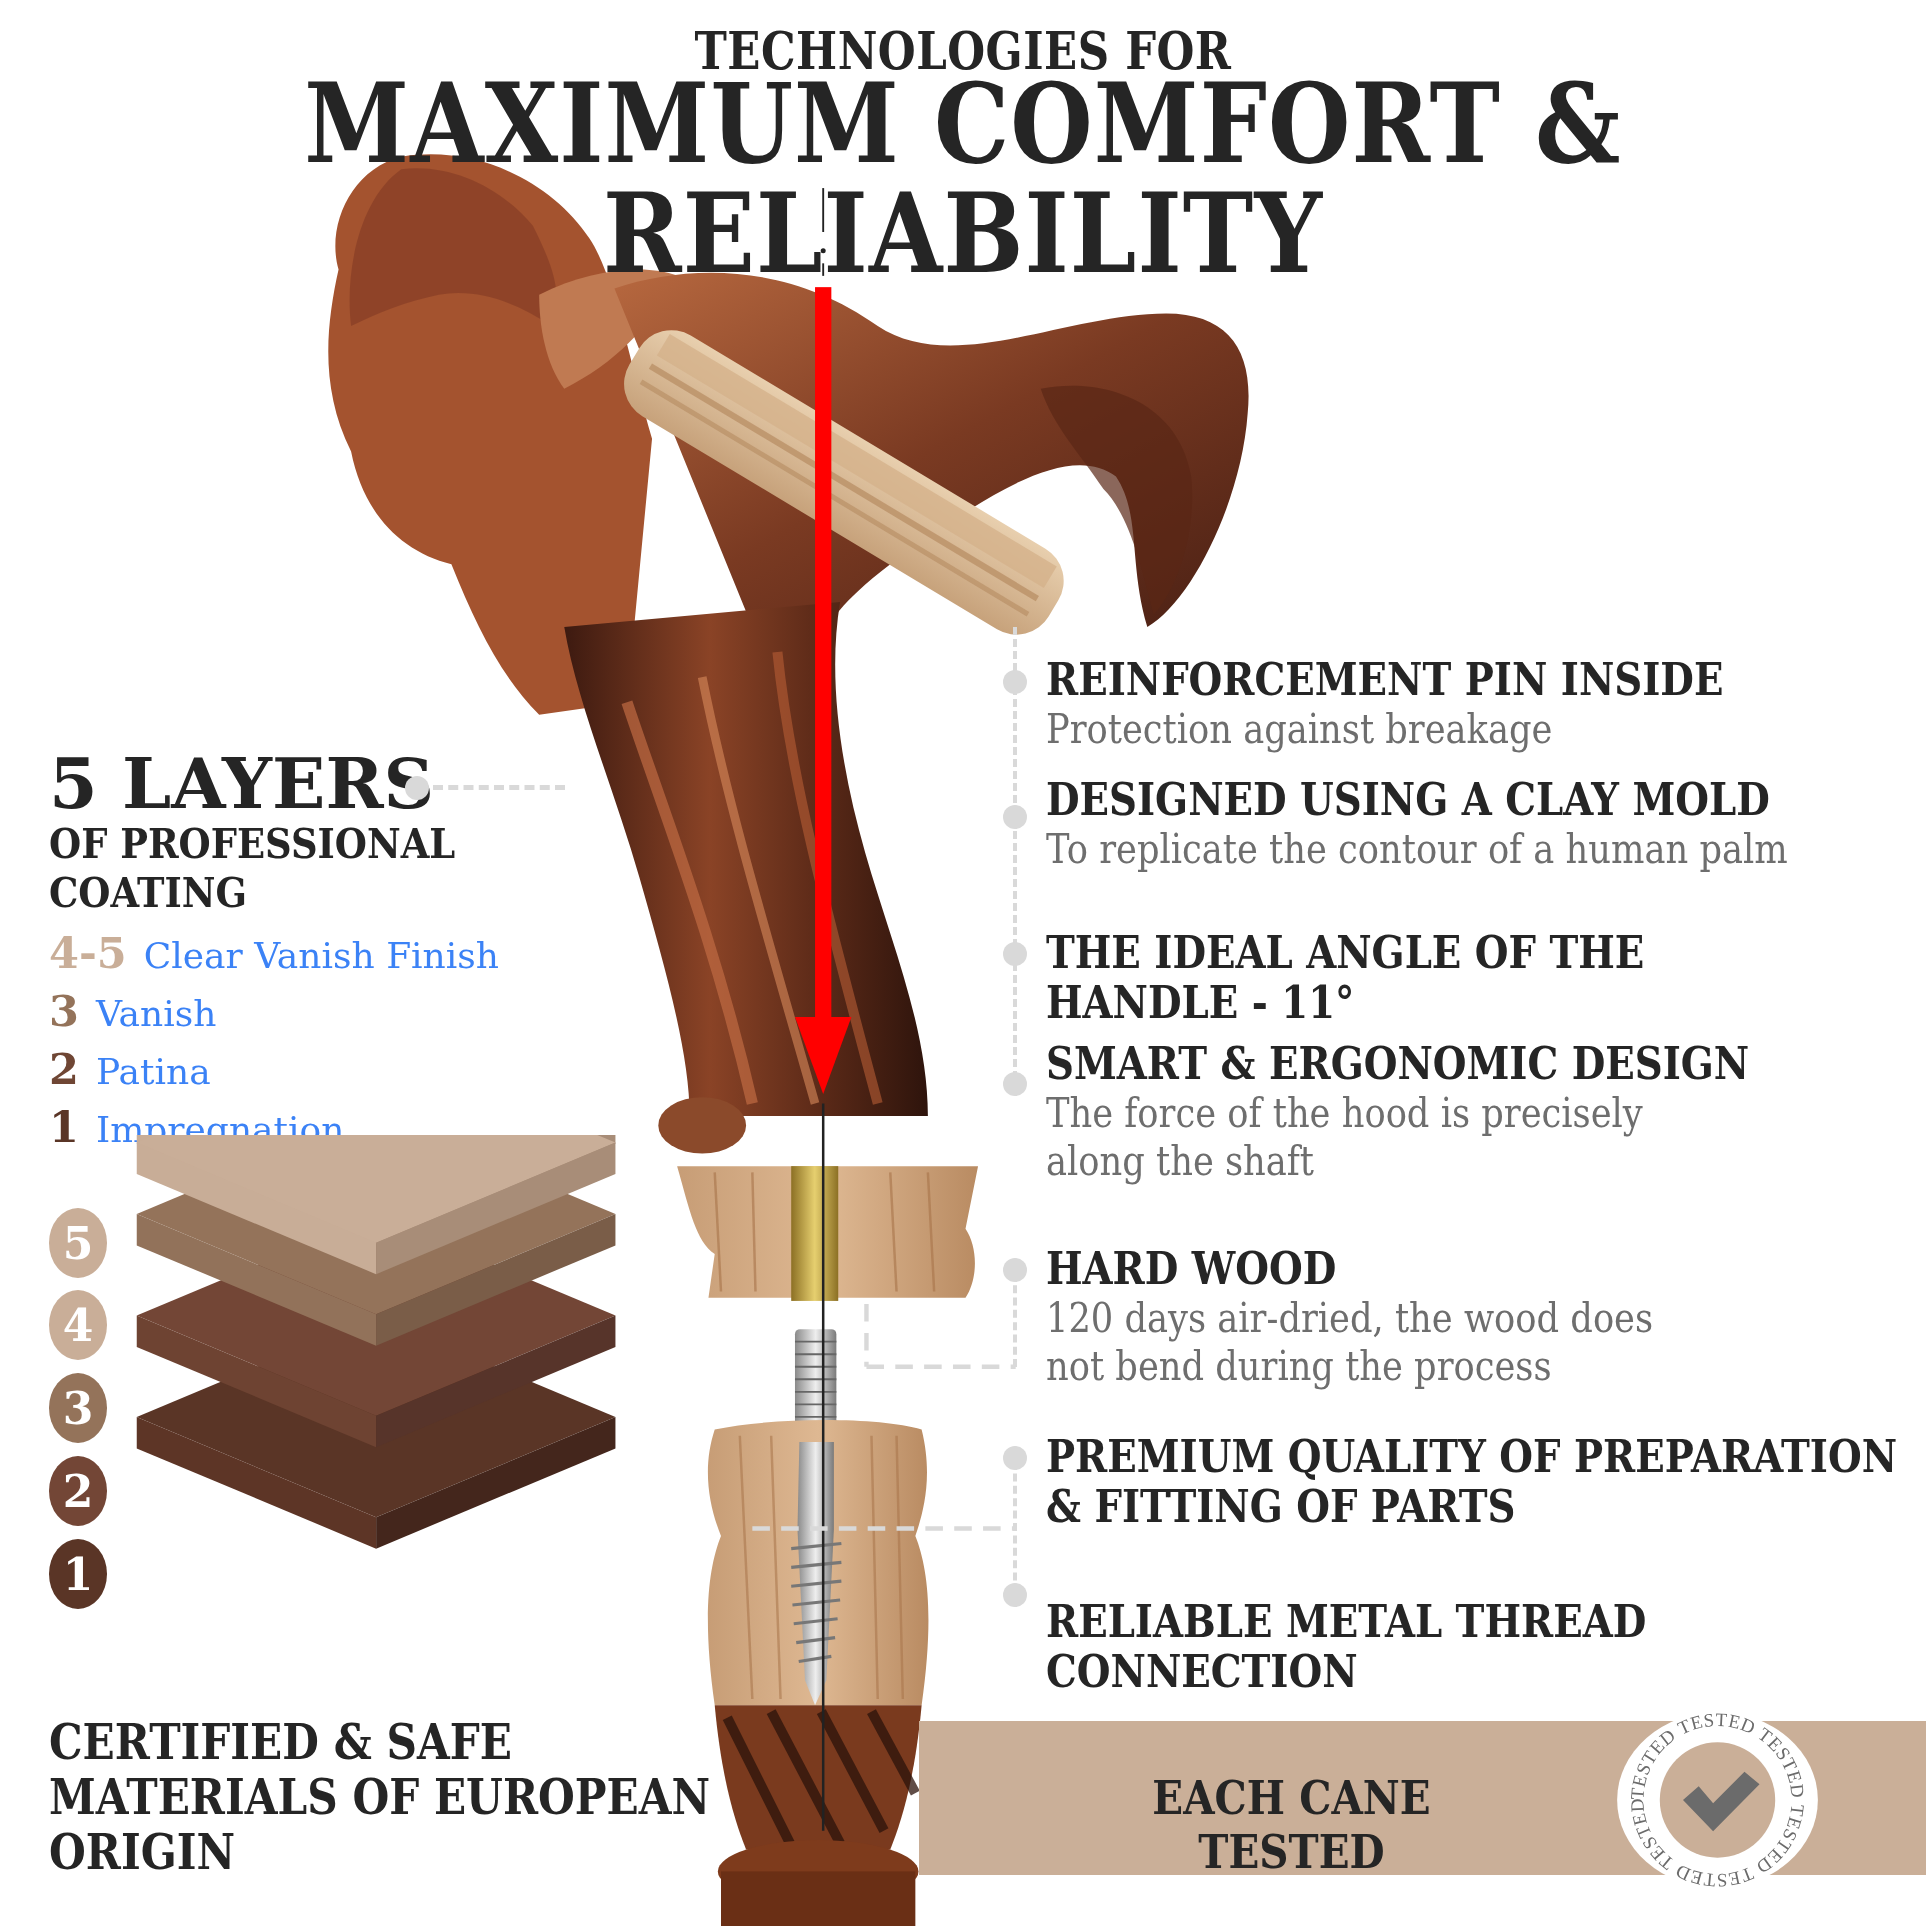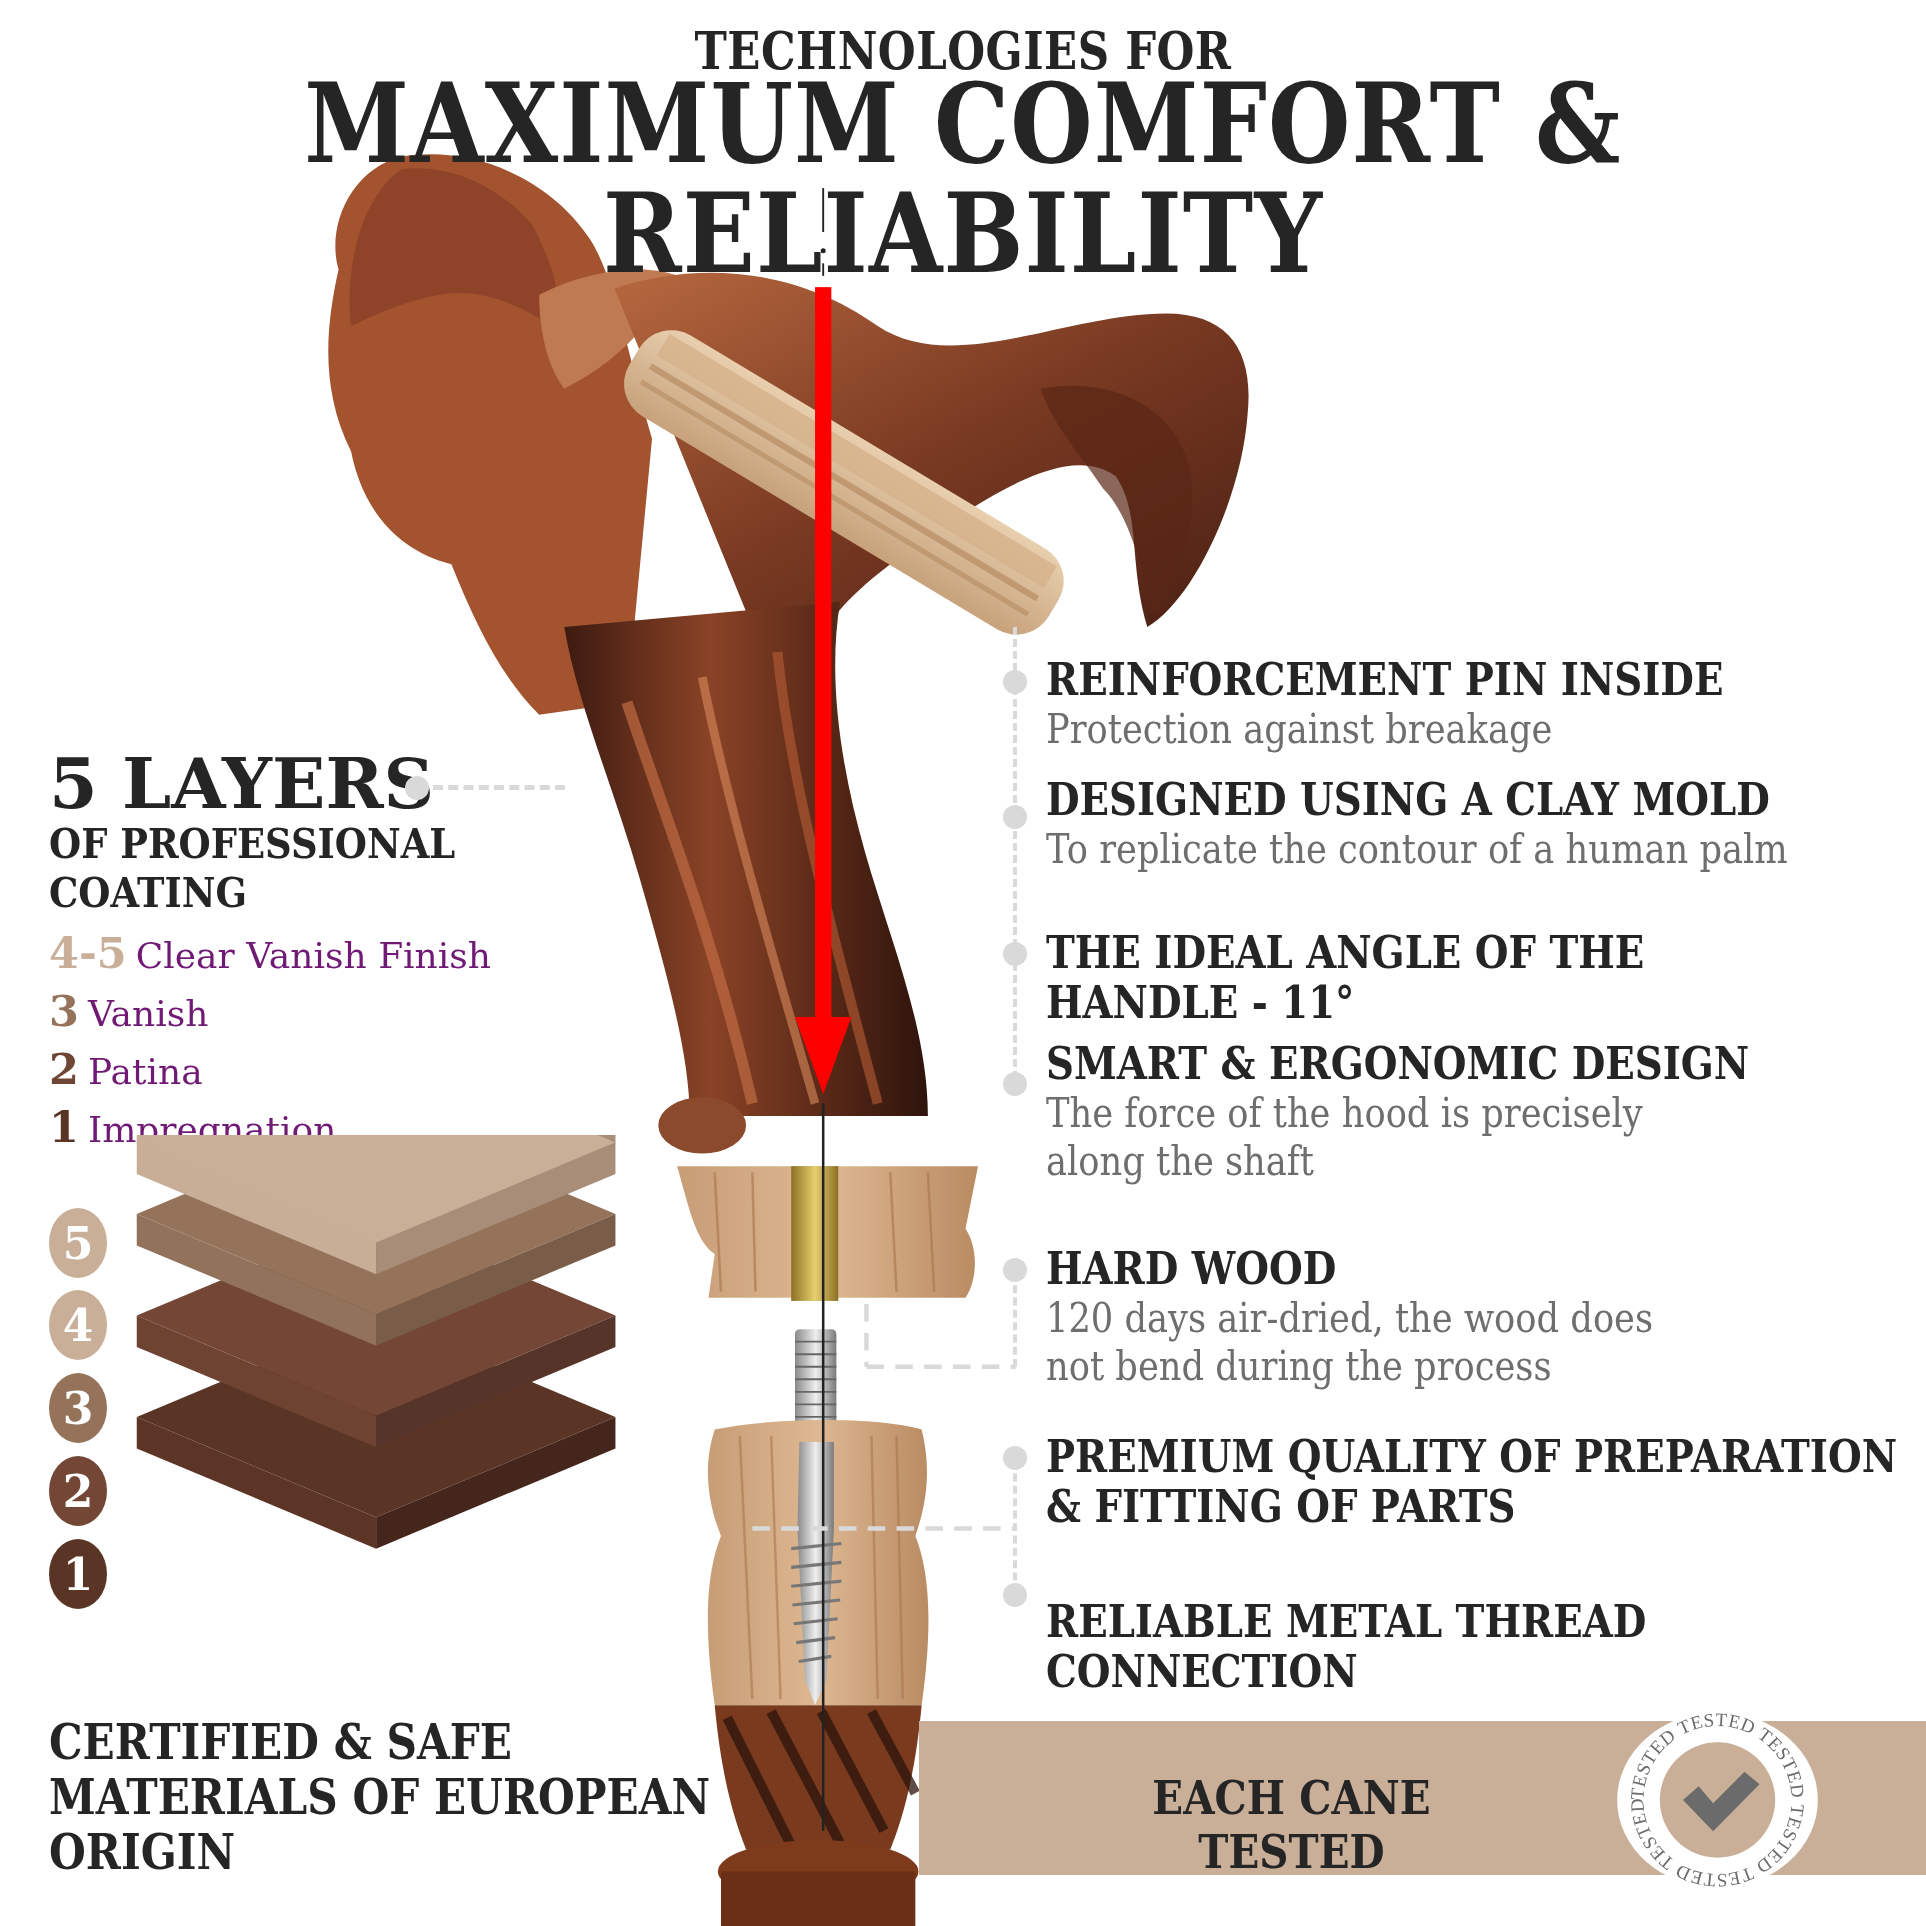--- a/index.html
+++ b/index.html
@@ -15,22 +15,22 @@
 
   
   .product { left:0; top:0; width:1926px; height:1926px; z-index:1; }
 
   
   .layers-title { left:49px; top:749px; font-size:70px; font-weight:bold; line-height:1; z-index:4; }
   .layers-sub { left:49px; top:820px; font-size:41px; font-weight:bold; line-height:49px; z-index:4;
                 transform:scaleX(0.9); transform-origin:left; }
   .coat-list { left:49px; top:928px; z-index:4; }
   .coat-row { display:flex; align-items:baseline; height:58px; font-size:36px; }
-  .coat-num { font-weight:bold; font-size:43px; margin-right:9px; }
-  .coat-lbl { color:#701a75; }
+  .coat-num { font-weight:bold; font-size:43px; margin-right:17px; }
+  .coat-lbl { color:#3b82f6; }
 
   .left-connector-dot { left:405px; top:776px; width:24px; height:24px; border-radius:50%; background:#d9d9d9; z-index:4; }
   .left-connector-line { left:433px; top:785px; width:132px; height:0; border-top:5px dashed #d9d9d9; z-index:4; }
 
   
   .stack { left:44px; top:1135px; width:589px; height:514px; z-index:4; }
   .badge { position:absolute; width:58px; height:70px; border-radius:50%; color:#fff; font-weight:bold;
            font-size:44px; display:flex; align-items:center; justify-content:center; }
 
   .certified { left:49px; top:1715px; font-size:48px; font-weight:bold; line-height:55px; z-index:4;

